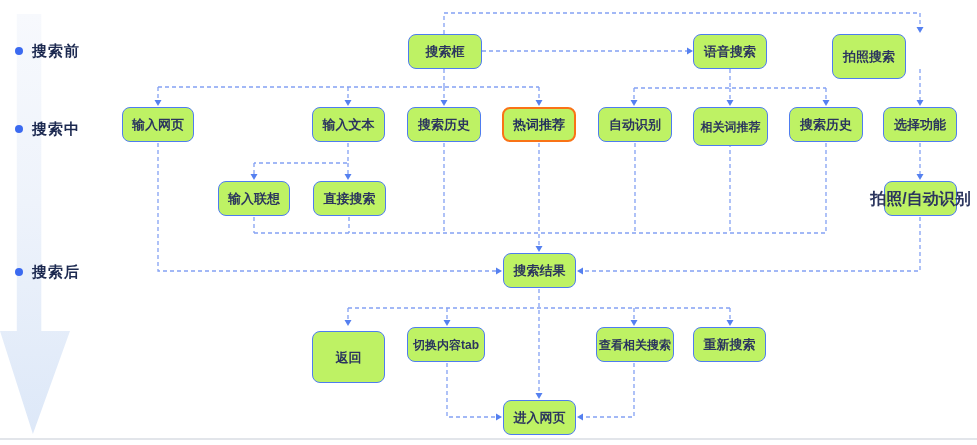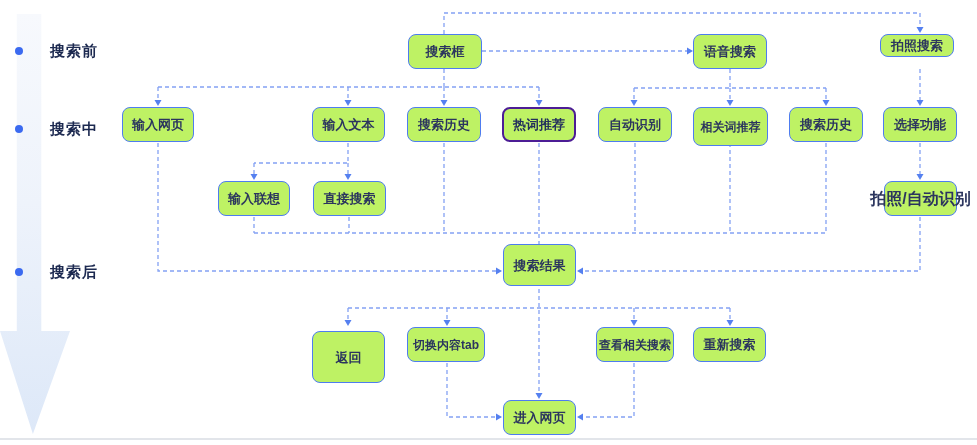--- a/index.html
+++ b/index.html
@@ -10,45 +10,45 @@
   
   .timeline-arrow{
     position:absolute;left:0;top:14px;width:70px;height:420px;
     background:linear-gradient(to bottom,#f7f9fd 0%,#eef3fb 45%,#dde8f8 100%);
     clip-path:polygon(24% 0%,59% 0%,59% 75.5%,100% 75.5%,47% 100%,0% 75.5%,24% 75.5%);
   }
   
   .phase{position:absolute;left:15px;display:flex;align-items:center;gap:9px;height:18px;}
   .phase-before{top:42px}.phase-during{top:120px}.phase-after{top:263px}
   .bullet{width:8px;height:8px;border-radius:50%;background:#3b6af0;flex:0 0 auto;}
-  .phase-label{font-size:15px;font-weight:bold;color:#1c2950;letter-spacing:1px;white-space:nowrap;margin-left:18px;}
+  .phase-label{font-size:15px;font-weight:bold;color:#1c2950;letter-spacing:1px;white-space:nowrap;}
   
   .node{
     position:absolute;box-sizing:border-box;background:#bef264;
     border:1.5px solid #4e7cf0;border-radius:8px;
     display:flex;align-items:center;justify-content:center;
     font-size:13px;font-weight:600;color:#2b355e;white-space:nowrap;line-height:1;
     z-index:2;
   }
-  .node.em{border:2px solid #4c1d95;color:#232f5c;font-weight:700;}
+  .node.em{border:2px solid #f97316;color:#232f5c;font-weight:700;}
   .n-search-box{left:408px;top:34px;width:74px;height:35px}
   .n-voice-search{left:693px;top:34px;width:74px;height:35px}
-  .n-photo-search{left:880px;top:34px;width:74px;height:23px}
+  .n-photo-search{left:832px;top:34px;width:74px;height:45px}
   .n-input-webpage{left:122px;top:107px;width:72px;height:35px}
   .n-input-text{left:312px;top:107px;width:73px;height:35px}
   .n-search-history-1{left:407px;top:107px;width:74px;height:35px}
   .n-hot-words{left:502px;top:107px;width:74px;height:35px}
   .n-auto-recognition{left:598px;top:107px;width:74px;height:35px}
   .n-related-words{left:693px;top:107px;width:75px;height:39px;font-size:12px}
   .n-search-history-2{left:789px;top:107px;width:74px;height:35px}
   .n-select-function{left:883px;top:107px;width:74px;height:35px}
   .n-input-suggest{left:218px;top:181px;width:72px;height:35px}
   .n-direct-search{left:313px;top:181px;width:73px;height:35px}
   .n-photo-auto{left:884px;top:181px;width:73px;height:35px;font-size:16px}
-  .n-search-results{left:503px;top:244px;width:73px;height:42px}
+  .n-search-results{left:503px;top:253px;width:73px;height:35px}
   .n-back{left:312px;top:331px;width:73px;height:52px}
   .n-switch-tab{left:407px;top:327px;width:78px;height:35px;font-size:12px}
   .n-view-related{left:596px;top:327px;width:78px;height:35px;font-size:12px}
   .n-search-again{left:693px;top:327px;width:73px;height:35px}
   .n-enter-webpage{left:503px;top:400px;width:73px;height:35px}
   
   .connectors{position:absolute;left:0;top:0;z-index:1;}
   
   .bottom-divider{position:absolute;left:0;top:438px;width:977px;height:1.5px;background:#e2e5ea;}
 </style>

